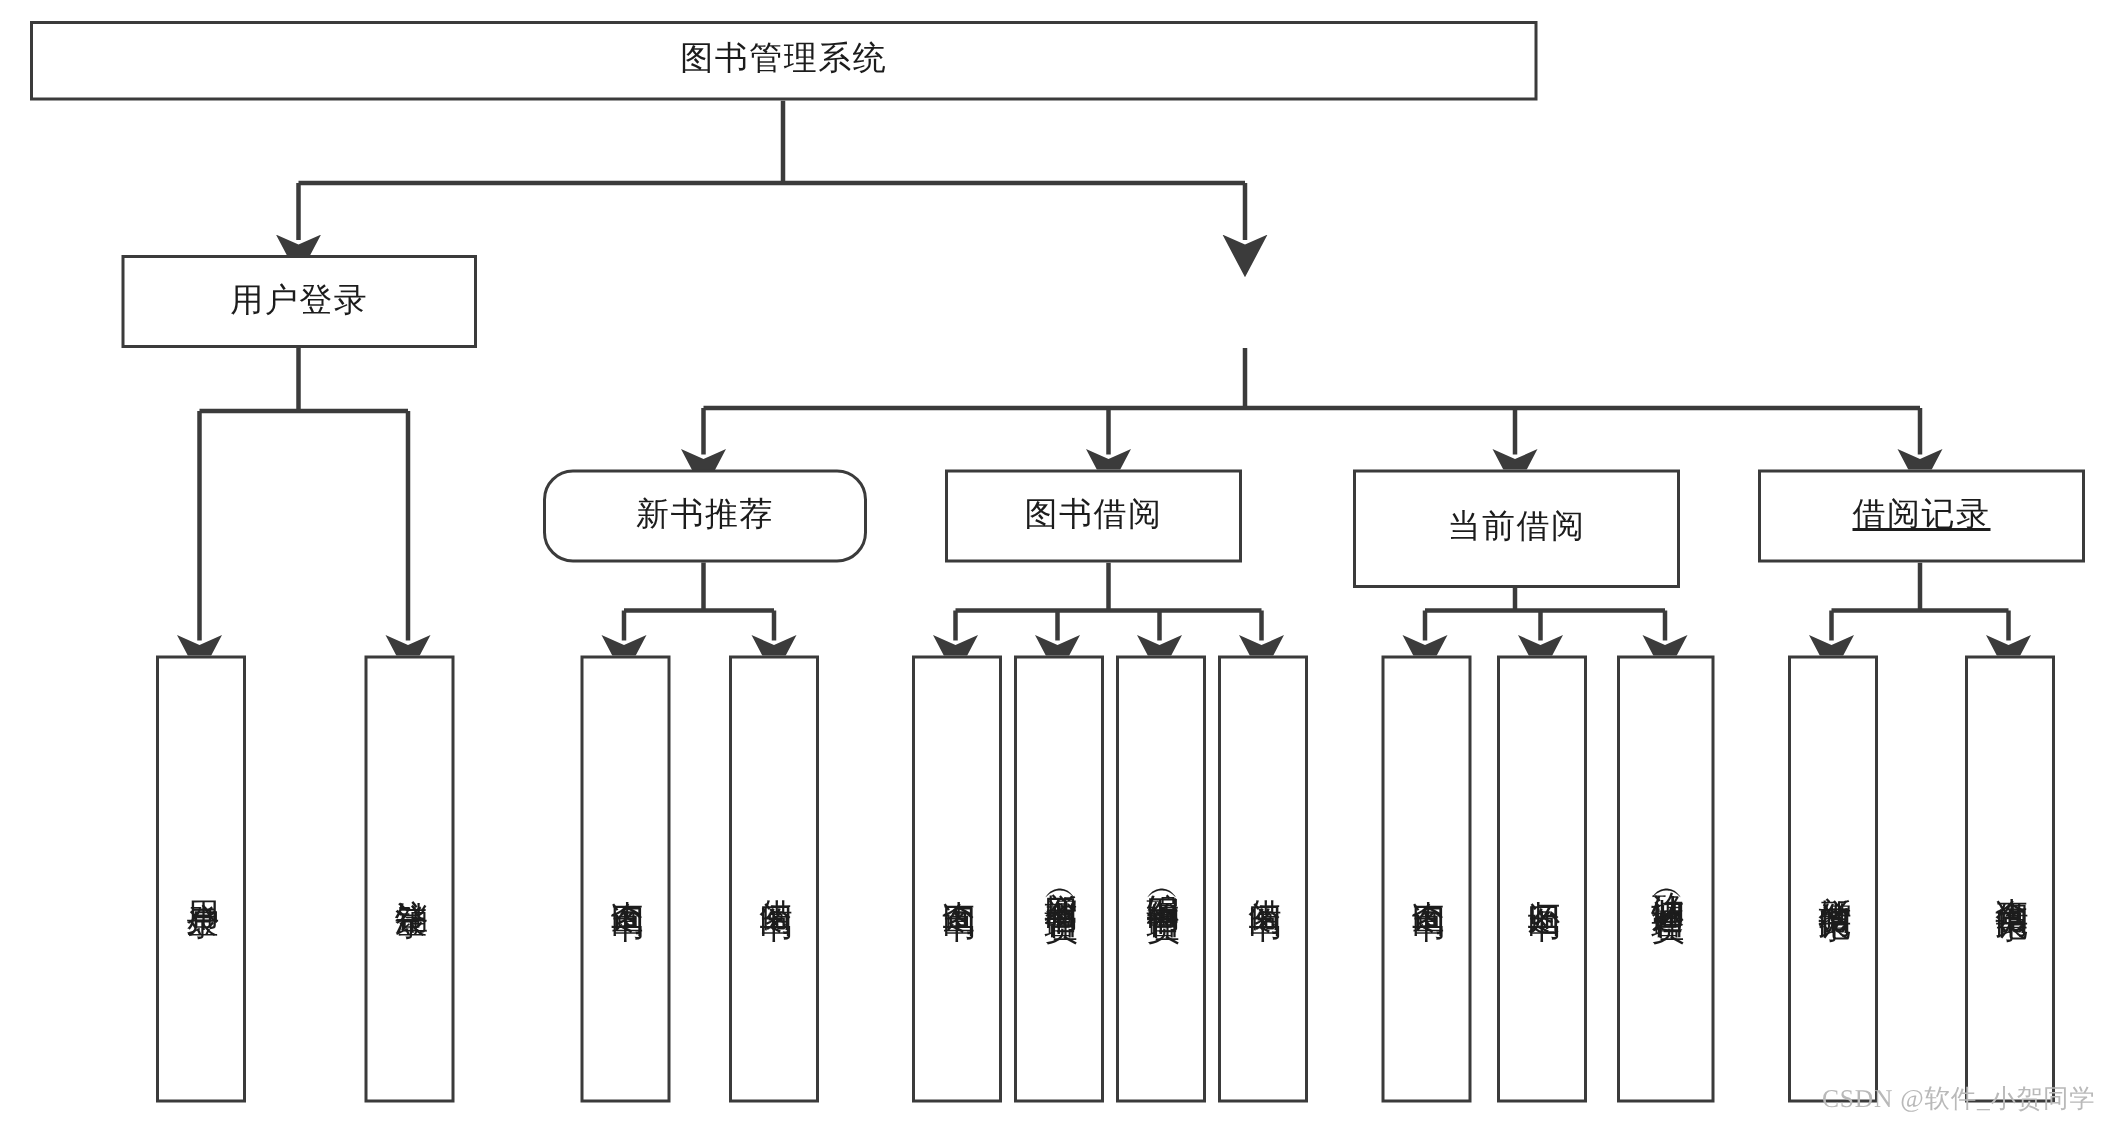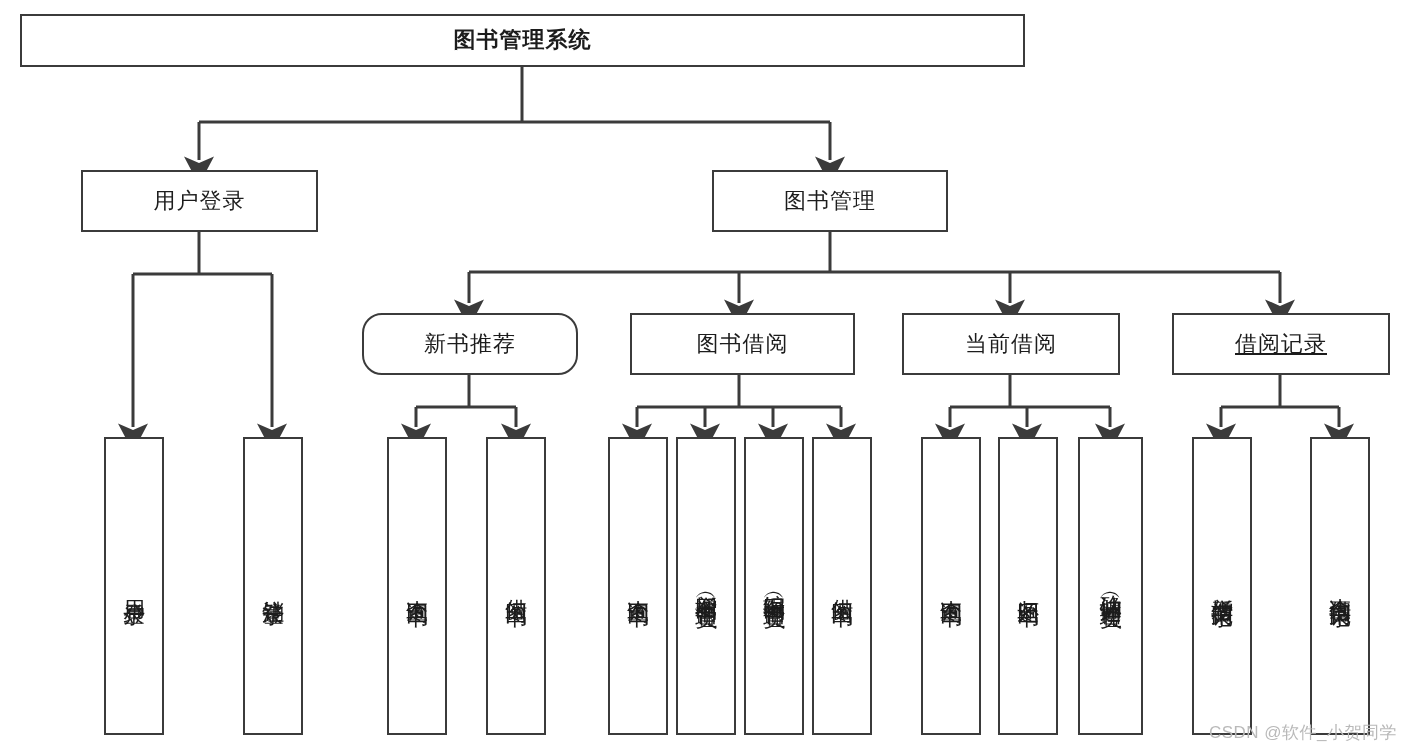--- a/index.html
+++ b/index.html
@@ -56,21 +56,21 @@
   }
   #watermark {
     position: absolute;
     right: 8px;
     bottom: 3px;
     font-size: 17px;
     color: #b9b9b9;
     letter-spacing: 0.5px;
     z-index: 5;
     white-space: nowrap;
-    font-family: Liberation Sans, sans-serif;
+    font-family: Liberation Serif, serif;
   }
 </style>
 </head>
 <body>
 
 <div id="stage">
 
   <svg id="svg-layer" viewBox="0 0 1405 747" xmlns="http://www.w3.org/2000/svg">
     <defs>
       <marker id="arrow" markerWidth="14" markerHeight="16" refX="1.2" refY="5" orient="auto" markerUnits="strokeWidth">
@@ -126,41 +126,38 @@
     </g>
 
     <g stroke="#3b3b3b" stroke-width="3" fill="none">
       <path d="M 1280 375 L 1280 407"></path>
       <path d="M 1221 407 L 1339 407"></path>
       <path d="M 1221 407 L 1221 427" marker-end="url(#arrow)"></path>
       <path d="M 1339 407 L 1339 427" marker-end="url(#arrow)"></path>
     </g>
   </svg>
 
-  <div class="node horiz" style="left:20px; top:14px; width:1005px; height:53px;font-weight:bold;">
+  <div class="node horiz" style="left:20px; top:14px; width:1005px; height:53px;">
     <span class="label">图书管理系统</span>
   </div>
 
   <div class="node horiz" style="left:81px; top:170px; width:237px; height:62px;">
     <span class="label">用户登录</span>
   </div>
 
-  <div class="node horiz" style="left:712px; top:170px; width:236px; height:62px;">
-    <span class="label">图书管理</span>
-  </div>
 
   <div class="node horiz" style="left:362px; top:313px; width:216px; height:62px;border-radius:20px;">
     <span class="label">新书推荐</span>
   </div>
 
-  <div class="node horiz" style="left:630px; top:313px; width:225px; height:62px;">
+  <div class="node horiz" style="left:630px; top:313px; width:198px; height:62px;">
     <span class="label">图书借阅</span>
   </div>
 
-  <div class="node horiz" style="left:902px; top:313px; width:218px; height:62px;">
+  <div class="node horiz" style="left:902px; top:313px; width:218px; height:79px;">
     <span class="label">当前借阅</span>
   </div>
 
   <div class="node horiz" style="left:1172px; top:313px; width:218px; height:62px;text-decoration:underline;">
     <span class="label">借阅记录</span>
   </div>
 
   <div class="node vert" style="left:104px; top:437px; width:60px; height:298px;">
     <span class="label">用户登录</span>
   </div>

